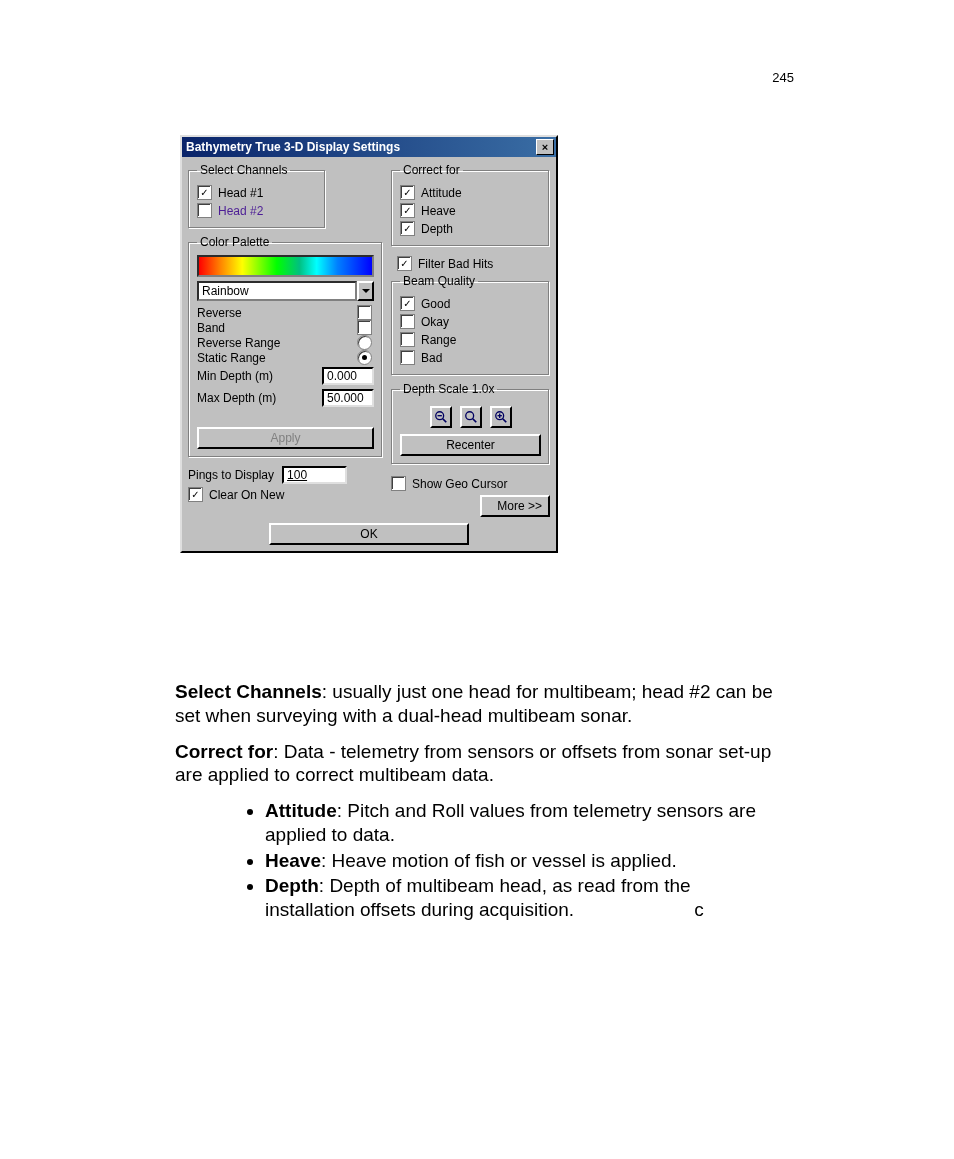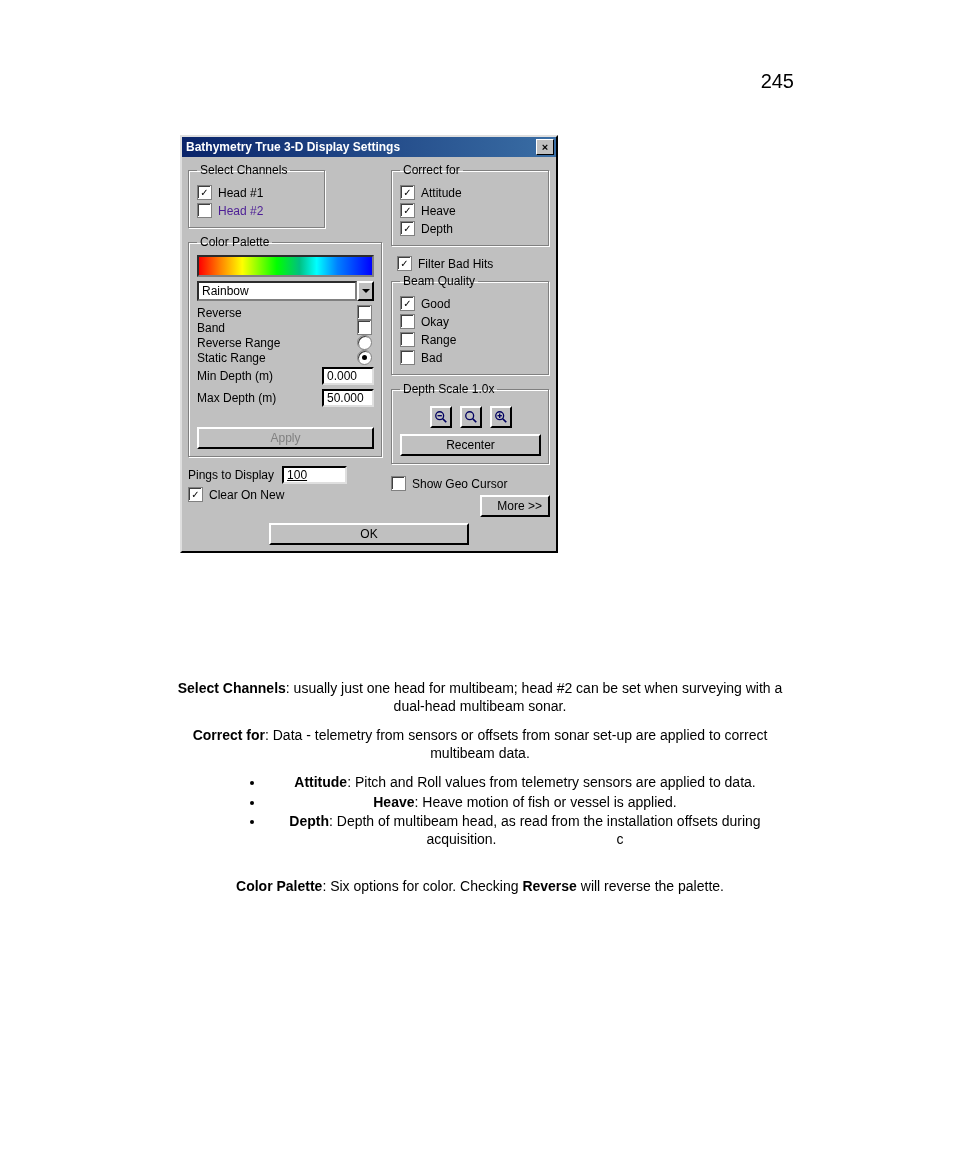--- a/index.html
+++ b/index.html
@@ -13,21 +13,21 @@
     position: relative;
     width: 954px;
     height: 1159px;
     margin: 0 auto;
     background: #fff;
   }
   .page-number {
     position: absolute;
     top: 70px;
     right: 160px;
-    font-size: 20px;
+    font-size: 13px;
   }
 
   
   .dialog {
     position: absolute;
     left: 180px;
     top: 135px;
     width: 374px;
     background: #c0c0c0;
     border: 2px solid #000;
@@ -206,23 +206,22 @@
 
   .ok-row { display:flex; justify-content:center; margin-top: 6px; }
   .ok-btn { width: 200px; }
 
   
   .doc {
     position: absolute;
     left: 175px;
     top: 680px;
     width: 610px;
-    font-size: 14px;
+    font-size: 19px;
     line-height: 1.25;
-    text-align: center;
   }
   .doc p { margin: 0 0 12px 0; }
   .doc ul { margin: 4px 0 30px 0; padding-left: 90px; list-style: disc; }
   .doc li { margin: 2px 0; }
   .doc b { font-weight: bold; }
 </style>
 </head>
 <body>
 
 <div class="page">
@@ -404,17 +403,14 @@
       <b>Select Channels</b><span>:  usually just one head for multibeam; head #2 can be set when surveying with a dual-head multibeam sonar.</span>
     </p>
     <p>
       <b>Correct for</b><span>:  Data - telemetry from sensors or offsets from sonar set-up are applied to correct multibeam data.</span>
     </p>
     <ul>
       <li><b>Attitude</b><span>:  Pitch and Roll values from telemetry sensors are applied to data.</span></li>
       <li><b>Heave</b><span>:  Heave motion of fish or vessel is applied.</span></li>
       <li><b>Depth</b><span>:  Depth of multibeam head, as read from the installation offsets during acquisition.</span><span style="display:inline-block; width:120px"></span><span>c</span></li>
     </ul>
-    <p>
-      <b>Color Palette</b><span>:  Six options for color.  Checking </span><b>Reverse</b><span> will reverse the palette.</span>
-    </p>
   </div>
 </div>
 
 </body></html>

